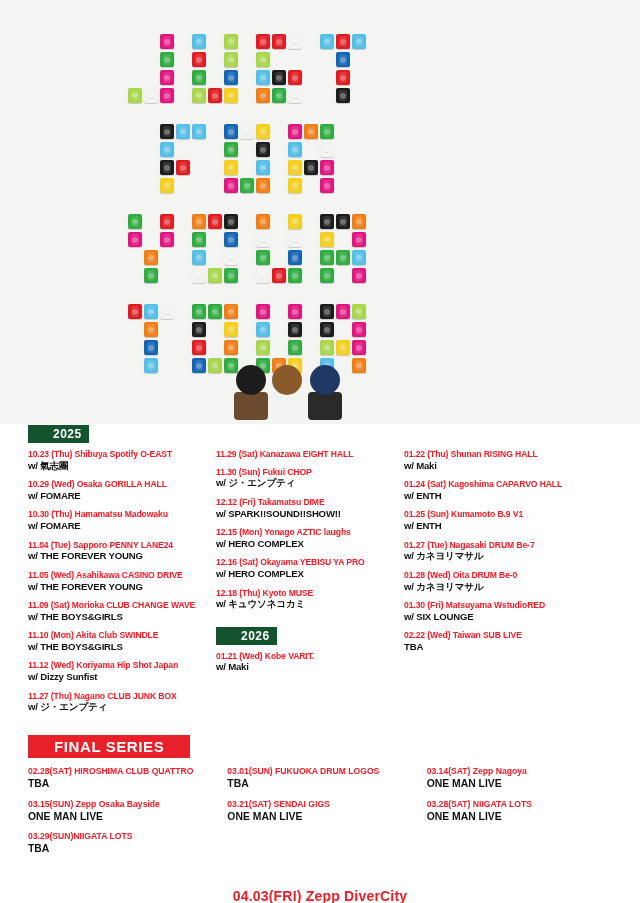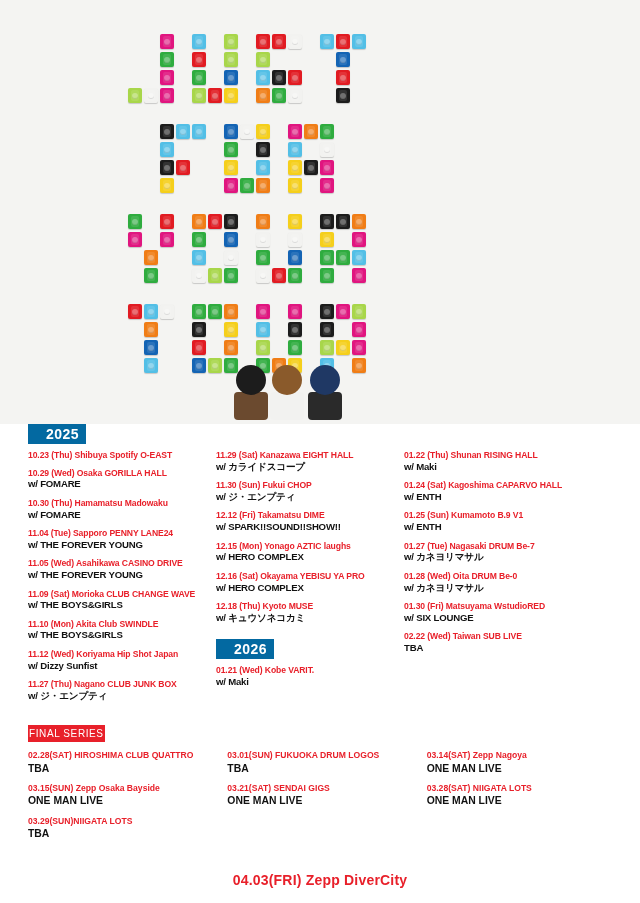--- a/index.html
+++ b/index.html
@@ -71,26 +71,26 @@
     margin-left: -2px;
   }
 
   
   .content {
     position: relative;
     padding: 0 28px;
   }
   .year-tag {
     display: inline-block;
-    background: #0369a1;
+    background: #14532d;
     color: #ffffff;
-    font-size: 14px;
+    font-size: 12px;
     font-weight: bold;
     letter-spacing: 0.5px;
-    padding: 2px 7px 2px 18px;
+    padding: 2px 7px 2px 25px;
     margin-bottom: 6px;
   }
   .cols {
     display: flex;
   }
   .col { width: 188px; }
   .ev { margin-bottom: 7px; }
   .ev .date {
     color: #e8202a;
     font-size: 8.6px;
@@ -106,24 +106,24 @@
     letter-spacing: -0.2px;
   }
   .spacer-tag { height: 8px; }
 
   
   .final-wrap { margin-top: 14px; }
   .final-tag {
     display: inline-block;
     background: #e8202a;
     color: #fff;
-    font-size: 10px;
-    font-weight: normal;
+    font-size: 15px;
+    font-weight: bold;
     letter-spacing: 0.6px;
-    padding: 3px 1px;
+    padding: 3px 26px;
     margin-bottom: 8px;
   }
   .final-cols {
     display: flex;
     gap: 14px;
   }
   .fcol { width: 188px; }
   .fev { margin-bottom: 8px; }
   .fev .date {
     color: #e8202a;
@@ -817,20 +817,21 @@
 
 <div class="content">
 
   <div class="year-tag">2025</div>
 
   <div class="cols">
 
     <div class="col">
       <div class="ev">
         <div class="date">10.23 (Thu) Shibuya Spotify O-EAST</div>
+        <div class="act">w/ 氣志團</div>
       </div>
       <div class="ev">
         <div class="date">10.29 (Wed) Osaka GORILLA HALL</div>
         <div class="act">w/ FOMARE</div>
       </div>
       <div class="ev">
         <div class="date">10.30 (Thu) Hamamatsu Madowaku</div>
         <div class="act">w/ FOMARE</div>
       </div>
       <div class="ev">
@@ -855,21 +856,20 @@
       </div>
       <div class="ev">
         <div class="date">11.27 (Thu) Nagano CLUB JUNK BOX</div>
         <div class="act">w/ ジ・エンプティ</div>
       </div>
     </div>
 
     <div class="col">
       <div class="ev">
         <div class="date">11.29 (Sat) Kanazawa EIGHT HALL</div>
-        <div class="act">w/ カライドスコープ</div>
       </div>
       <div class="ev">
         <div class="date">11.30 (Sun) Fukui CHOP</div>
         <div class="act">w/ ジ・エンプティ</div>
       </div>
       <div class="ev">
         <div class="date">12.12 (Fri) Takamatsu DIME</div>
         <div class="act">w/ SPARK!!SOUND!!SHOW!!</div>
       </div>
       <div class="ev">

